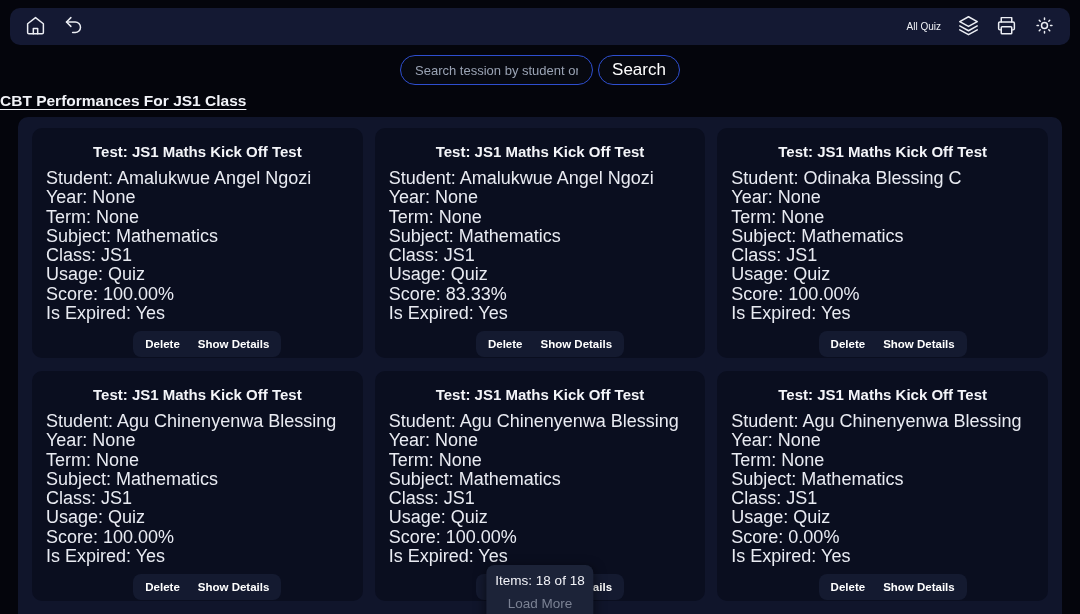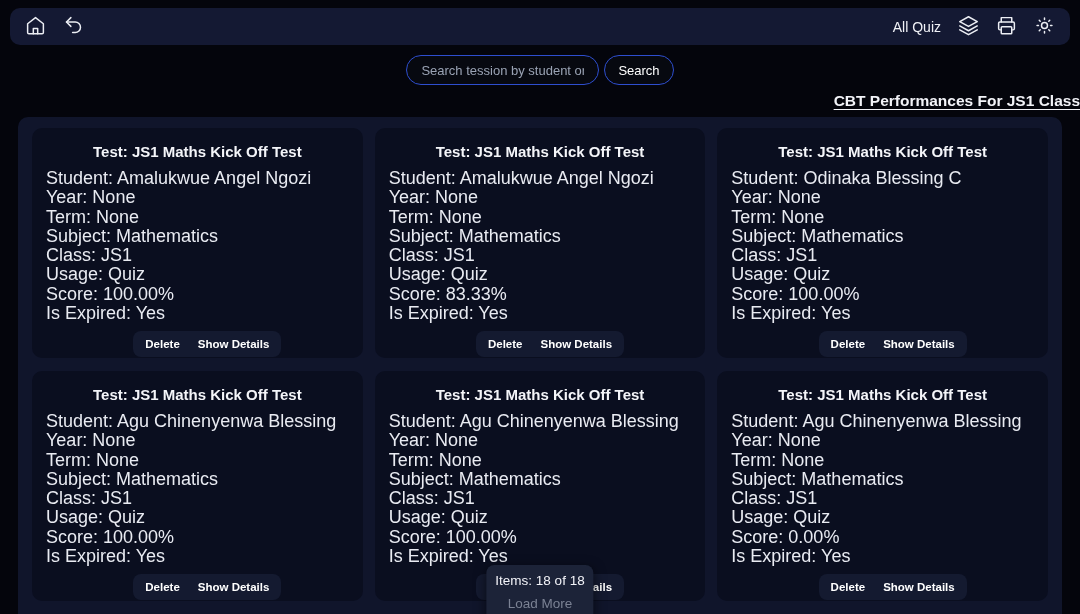--- a/index.html
+++ b/index.html
@@ -14,43 +14,43 @@
   .navbar {
     position:absolute; left:10px; right:10px; top:8px; height:37px;
     background:#141933; border-radius:10px;
     display:flex; align-items:center; padding:0 15px;
   }
   .nav-left { display:flex; align-items:center; gap:17px; }
   .nav-right { margin-left:auto; display:flex; align-items:center; gap:17px; }
   .icon-btn { background:none; border:none; cursor:pointer; display:flex; align-items:center; padding:0; }
   .icon-btn svg { width:21px; height:21px; stroke:#eceef4; stroke-width:1.7; fill:none;
     stroke-linecap:round; stroke-linejoin:round; }
-  .nav-label { color:#f0f1f6; font-size:14px; cursor:pointer; }
+  .nav-label { color:#f0f1f6; font-size:10px; cursor:pointer; }
   
   .search-row {
     position:absolute; top:55px; left:0; width:100%;
     display:flex; justify-content:center; align-items:center; gap:5px;
   }
   .search-input {
     width:193px; height:30px; background:#070910;
     border:1.6px solid #2e4ecf; border-radius:15px;
     color:#e9ebf2; font-size:13px; padding:0 14px; outline:none;
     font-family:"Liberation Sans", sans-serif;
   }
   .search-input::placeholder { color:#9aa3b4; }
   .search-btn {
     height:30px; padding:0 13px; background:#070910;
     border:1.6px solid #2e4ecf; border-radius:15px;
-    color:#ffffff; font-size:13px; cursor:pointer;
+    color:#ffffff; font-size:17px; cursor:pointer;
     font-family:"Liberation Sans", sans-serif;
   }
   
   .page-title {
     position:absolute; top:92px; left:0; width:100%;
-    text-align:right; font-size:15.5px; font-weight:bold; color:#f2f3f8;
+    text-align:left; font-size:15.5px; font-weight:bold; color:#f2f3f8;
     text-decoration:underline; text-underline-offset:3px;
   }
   
   .panel {
     position:absolute; left:18px; right:18px; top:117px; height:520px;
     background:#10152b; border-radius:10px; padding:11px 14px;
   }
   .grid {
     display:grid; grid-template-columns:repeat(3,1fr);
     column-gap:12px; row-gap:13px;

